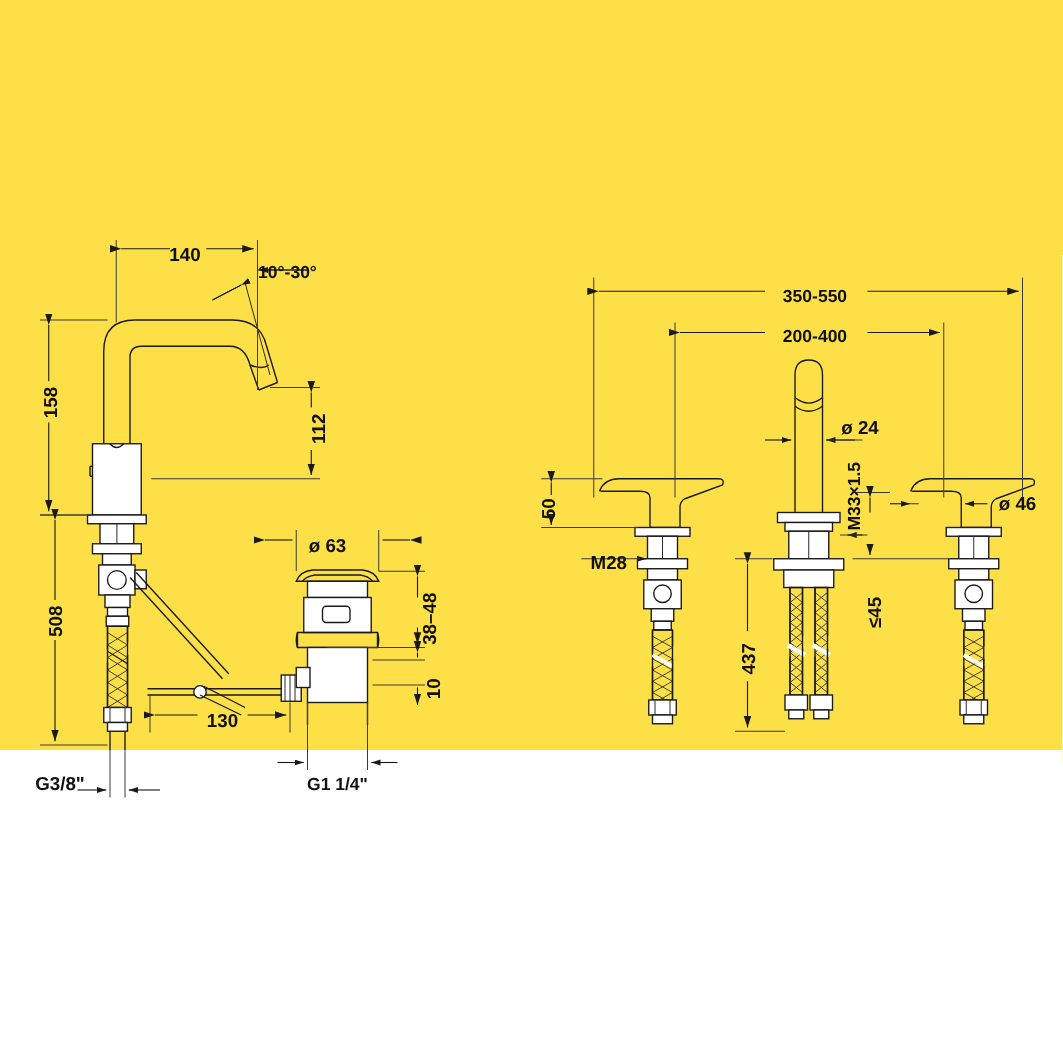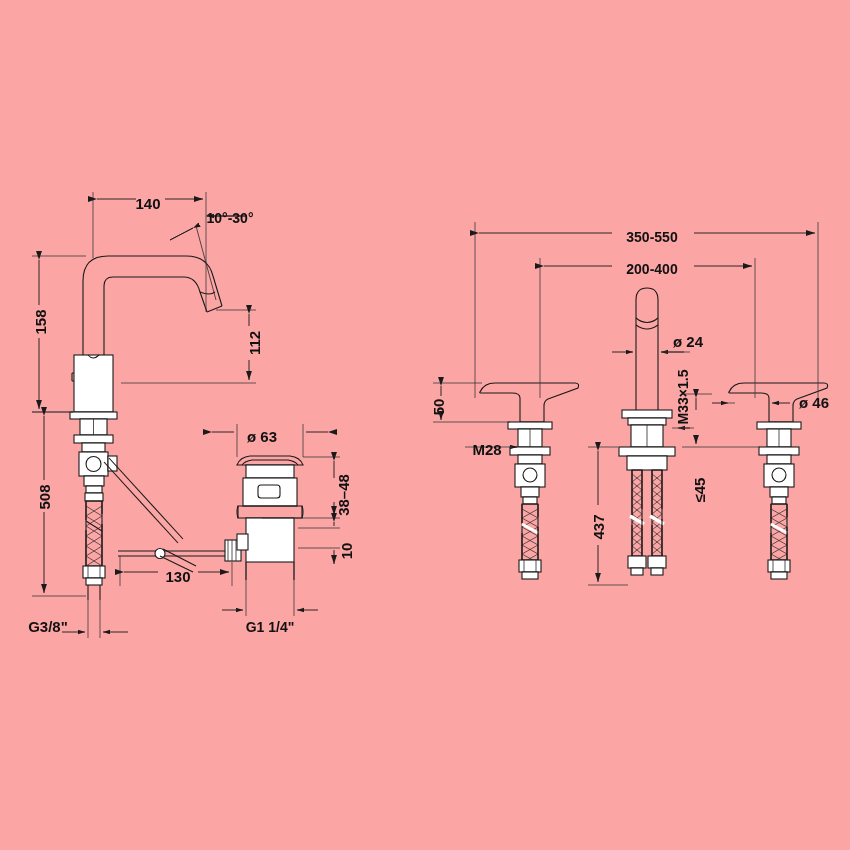--- a/index.html
+++ b/index.html
@@ -2,21 +2,21 @@
 <html><head>
 <meta charset="utf-8">
 <title>Faucet Technical Drawing</title>
 <style>
   html,body{margin:0;padding:0;background:#ffffff;}
   body{
     width:850px;height:850px;
     font-family:"Liberation Sans","DejaVu Sans",sans-serif;
     overflow:hidden;
   }
-  #stage{position:relative;width:850px;height:850px;background:#fca5a5;}
+  #stage{position:relative;width:850px;height:600px;background:#fde047;}
   svg#drawing{position:absolute;top:0;left:0;width:850px;height:850px;display:block;}
   .ln{stroke:#1a1a1a;fill:none;stroke-width:1.1;stroke-linecap:butt;}
   .ln-thin{stroke:#2a2a2a;fill:none;stroke-width:0.8;}
   .ext{stroke:#3a3a3a;fill:none;stroke-width:0.8;}
   .dim{stroke:#1a1a1a;fill:none;stroke-width:0.9;}
   .hatch{stroke:#2a2a2a;fill:none;stroke-width:0.7;}
   .fillw{fill:#ffffff;}
   text.lbl{
     font-family:"Liberation Sans","DejaVu Sans",sans-serif;
     font-weight:bold;

